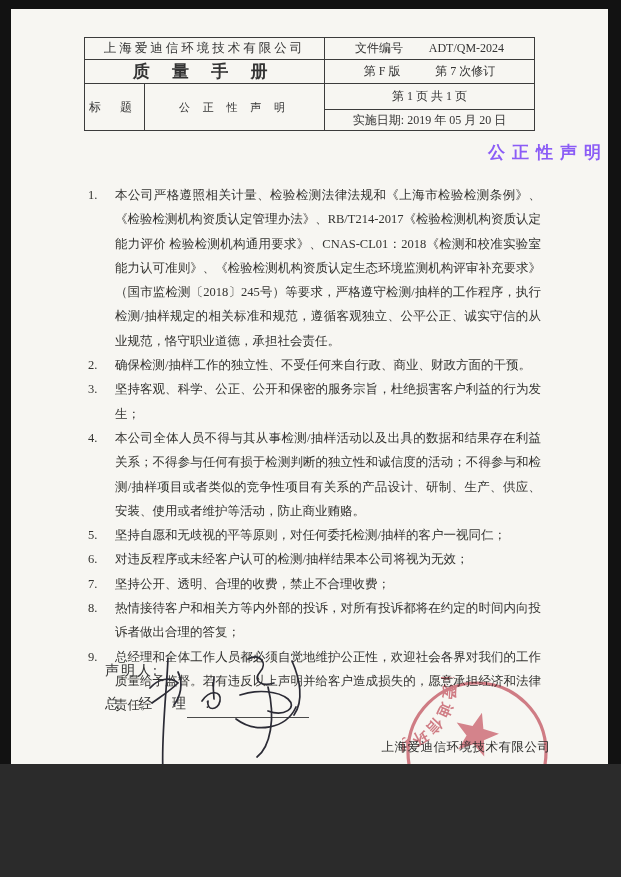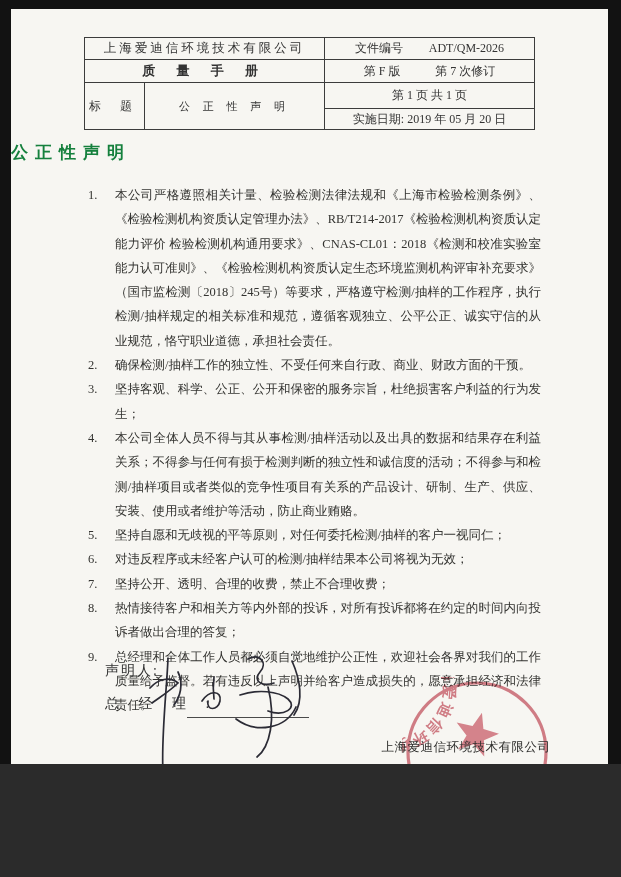--- a/index.html
+++ b/index.html
@@ -14,30 +14,30 @@
   
   .hdr{
     position:absolute;left:73px;top:28px;border-collapse:collapse;
     table-layout:fixed;width:450px;
   }
   .hdr td{
     border:1px solid #3c3c3c;padding:0 4px;text-align:center;vertical-align:middle;
     font-size:12px;color:#333;white-space:nowrap;overflow:hidden;
   }
   .hdr .company{font-size:12.5px;letter-spacing:3px;height:21px;}
-  .hdr .manual{font-weight:bold;font-size:13px;letter-spacing:9px;height:22px;}
+  .hdr .manual{font-weight:bold;font-size:17px;letter-spacing:9px;height:22px;}
   .hdr .title-label{letter-spacing:8px;}
   .hdr .title-value{font-size:11px;letter-spacing:5px;}
   .hdr .pair{display:flex;justify-content:space-evenly;align-items:center;}
   .hdr tr.r3 td{height:25px;}
   .hdr tr.r4 td{height:20px;}
   
   .doc-title{
-    position:absolute;left:0;top:132px;width:100%;text-align:left;
-    font-size:17px;font-weight:bold;letter-spacing:7px;color:#15803d;
+    position:absolute;left:0;top:132px;width:100%;text-align:right;
+    font-size:17px;font-weight:bold;letter-spacing:7px;color:#8b5cf6;
   }
   
   .stmt{
     position:absolute;left:77px;top:174px;width:453px;
     list-style:none;margin:0;padding:0;
   }
   .stmt li{display:flex;font-size:12.5px;line-height:24.3px;color:#333330;}
   .stmt .num{flex:0 0 27px;}
   .stmt .txt{flex:1;text-align:justify;}
   
@@ -72,21 +72,21 @@
           <col style="width:60px">
           <col style="width:180px">
           <col style="width:210px">
         </colgroup>
       <tbody>
           <tr>
         <td colspan="2" class="company">上海爱迪信环境技术有限公司</td>
         <td>
           <div class="pair">
             <span>文件编号</span>
-            <span>ADT/QM-2026</span>
+            <span>ADT/QM-2024</span>
           </div>
         </td>
       </tr>
       <tr>
         <td colspan="2" class="manual">质 量 手 册</td>
         <td>
           <div class="pair">
             <span>第 F 版</span>
             <span>第 7 次修订</span>
           </div>

